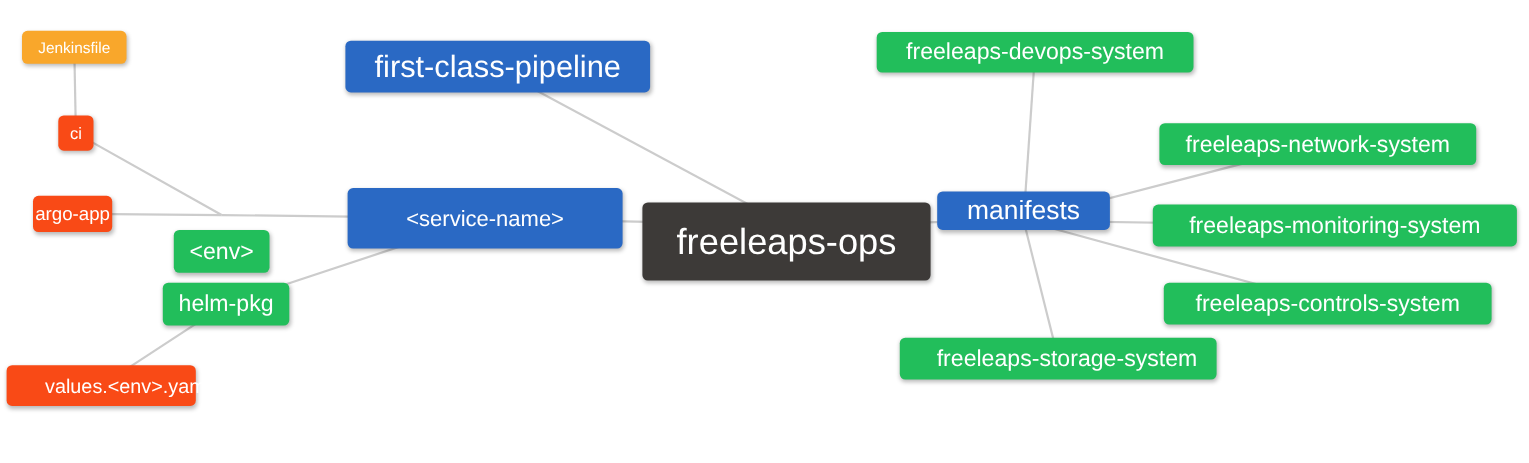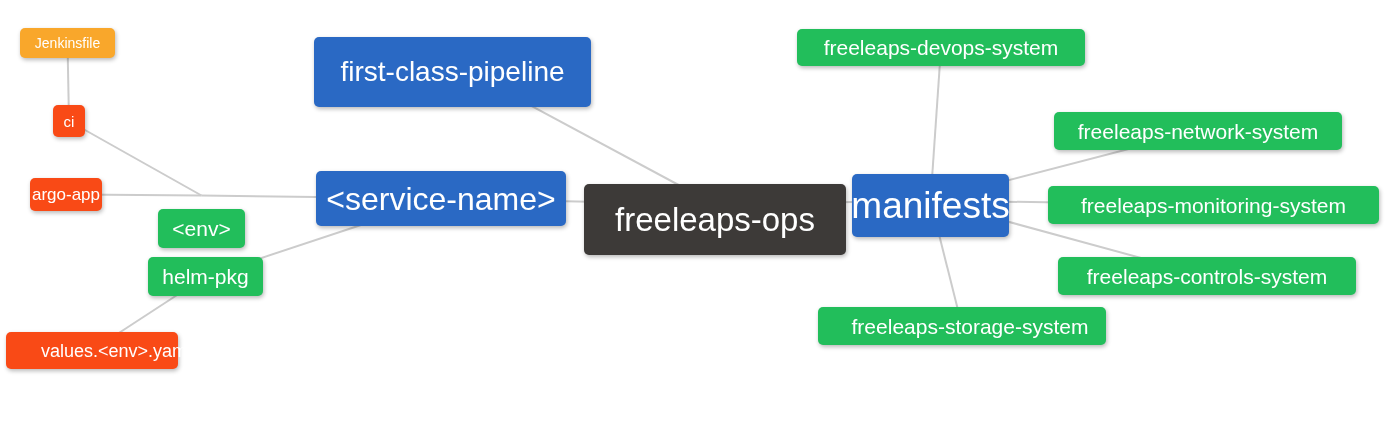--- a/index.html
+++ b/index.html
@@ -54,23 +54,23 @@
       <line x1="69" y1="121" x2="67.5" y2="43" stroke="#CCCCCC" stroke-width="2"></line>
       <line x1="205.5" y1="276.5" x2="92" y2="350.5" stroke="#CCCCCC" stroke-width="2"></line>
       <line x1="930.5" y1="200.5" x2="941" y2="47.5" stroke="#CCCCCC" stroke-width="2"></line>
       <line x1="930.5" y1="200.5" x2="1198" y2="131" stroke="#CCCCCC" stroke-width="2"></line>
       <line x1="930.5" y1="200.5" x2="1213.5" y2="205" stroke="#CCCCCC" stroke-width="2"></line>
       <line x1="930.5" y1="200.5" x2="1207" y2="276" stroke="#CCCCCC" stroke-width="2"></line>
       <line x1="930.5" y1="200.5" x2="962" y2="326" stroke="#CCCCCC" stroke-width="2"></line>
     </svg>
 
 <div class="node" style="left: 584px; top: 169px; width: 262px; height: 71px; font-size: 33px; background: rgb(61, 58, 56); color: rgb(255, 255, 255); margin-top: 15px;">freeleaps-ops</div>
-    <div class="node" style="left: 314px; top: 37px; width: 277px; height: 70px; font-size: 28px; background: rgb(42, 105, 196); color: rgb(255, 255, 255);">first-class-pipeline</div>
-    <div class="node" style="left: 316px; top: 171px; width: 250px; height: 55px; font-size: 32px; background: rgb(42, 105, 196); color: rgb(255, 255, 255);">&lt;service-name&gt;</div>
-    <div class="node" style="left: 852px; top: 174px; width: 157px; height: 63px; font-size: 37px; background: rgb(42, 105, 196); color: rgb(255, 255, 255);">manifests</div>
+    <div class="node" style="left: 314px; top: 37px; width: 277px; height: 47px; font-size: 28px; background: rgb(42, 105, 196); color: rgb(255, 255, 255);">first-class-pipeline</div>
+    <div class="node" style="left: 316px; top: 171px; width: 250px; height: 55px; font-size: 20px; background: rgb(42, 105, 196); color: rgb(255, 255, 255);">&lt;service-name&gt;</div>
+    <div class="node" style="left: 852px; top: 174px; width: 157px; height: 35px; font-size: 24px; background: rgb(42, 105, 196); color: rgb(255, 255, 255);">manifests</div>
     <div class="node" style="left: 158px; top: 176px; width: 87px; height: 39px; font-size: 21px; background: rgb(34, 190, 91); color: rgb(255, 255, 255); margin-top: 33px;">&lt;env&gt;</div>
     <div class="node" style="left: 148px; top: 257px; width: 115px; height: 39px; font-size: 21px; background: rgb(34, 190, 91); color: rgb(255, 255, 255);">helm-pkg</div>
     <div class="node" style="left: 53px; top: 105px; width: 32px; height: 32px; font-size: 15px; background: rgb(249, 74, 22); color: rgb(255, 255, 255);">ci</div>
     <div class="node" style="left: 30px; top: 178px; width: 72px; height: 33px; font-size: 17px; background: rgb(249, 74, 22); color: rgb(255, 255, 255);">argo-app</div>
     <div class="node" style="left: 20px; top: 28px; width: 95px; height: 30px; font-size: 14px; background: rgb(249, 167, 43); color: rgb(255, 255, 255);">Jenkinsfile</div>
     <div class="node" style="left: 6px; top: 332px; width: 172px; height: 37px; font-size: 18px; background: rgb(249, 74, 22); color: rgb(255, 255, 255); padding-left: 48px;">values.&lt;env&gt;.yaml</div>
     <div class="node" style="left: 1054px; top: 112px; width: 288px; height: 38px; font-size: 21px; background: rgb(34, 190, 91); color: rgb(255, 255, 255);">freeleaps-network-system</div>
     <div class="node" style="left: 797px; top: 29px; width: 288px; height: 37px; font-size: 21px; background: rgb(34, 190, 91); color: rgb(255, 255, 255);">freeleaps-devops-system</div>
     <div class="node" style="left: 1048px; top: 186px; width: 331px; height: 38px; font-size: 21px; background: rgb(34, 190, 91); color: rgb(255, 255, 255);">freeleaps-monitoring-system</div>
     <div class="node" style="left: 1058px; top: 257px; width: 298px; height: 38px; font-size: 21px; background: rgb(34, 190, 91); color: rgb(255, 255, 255);">freeleaps-controls-system</div>

